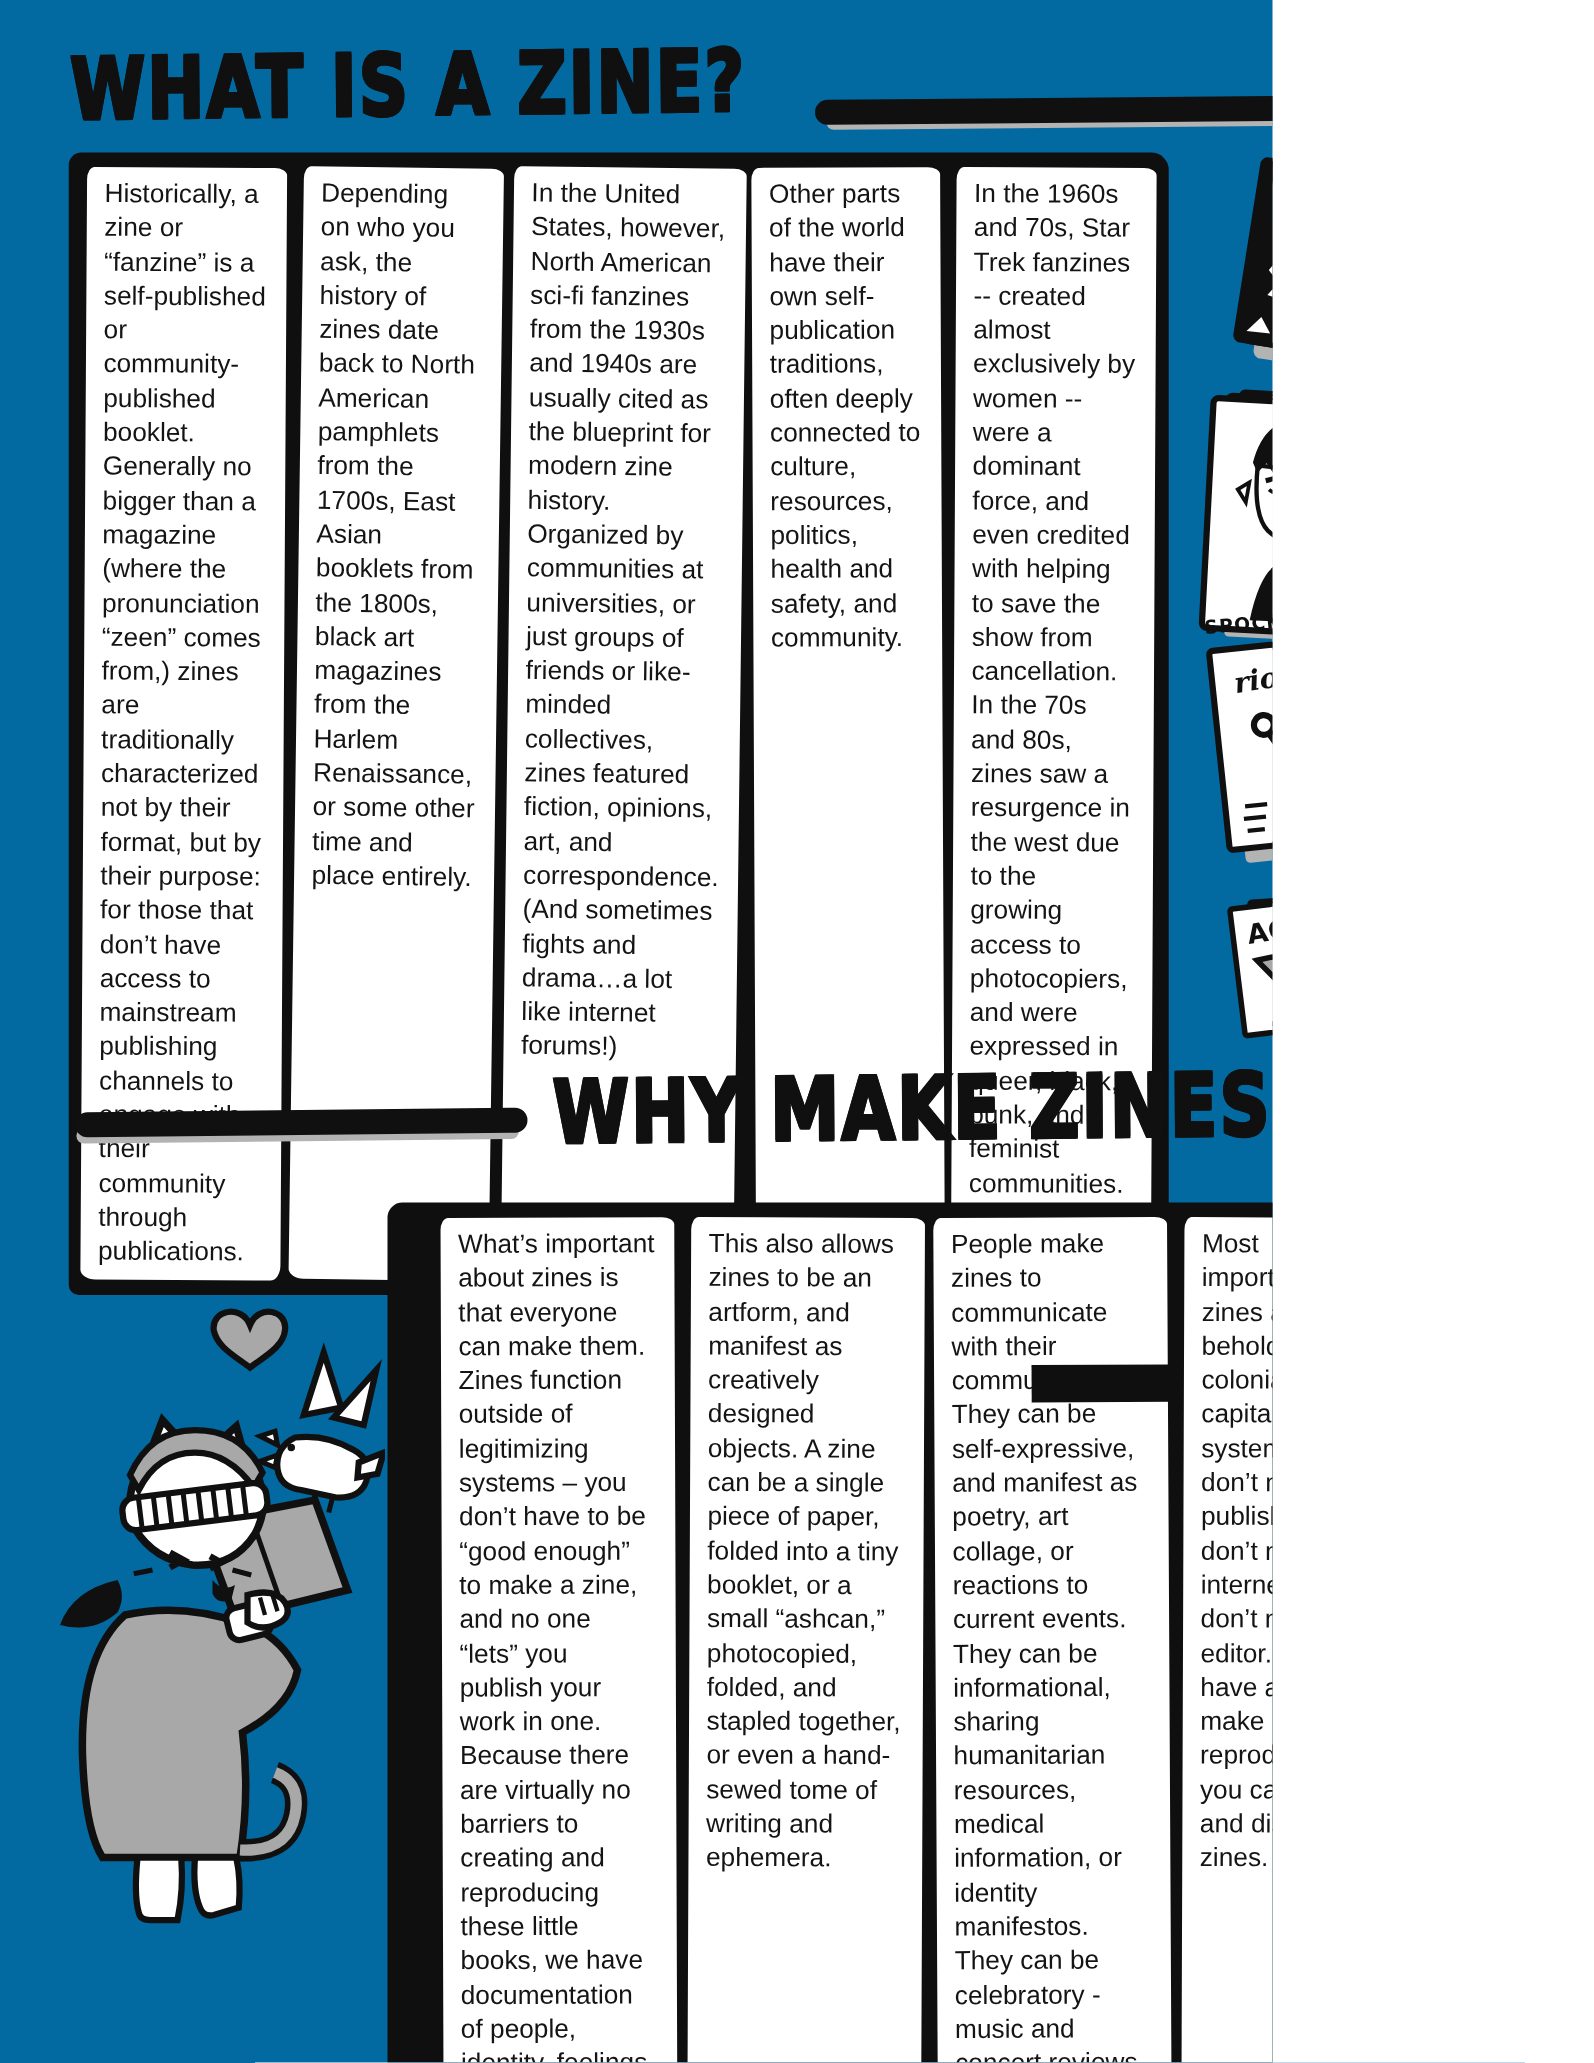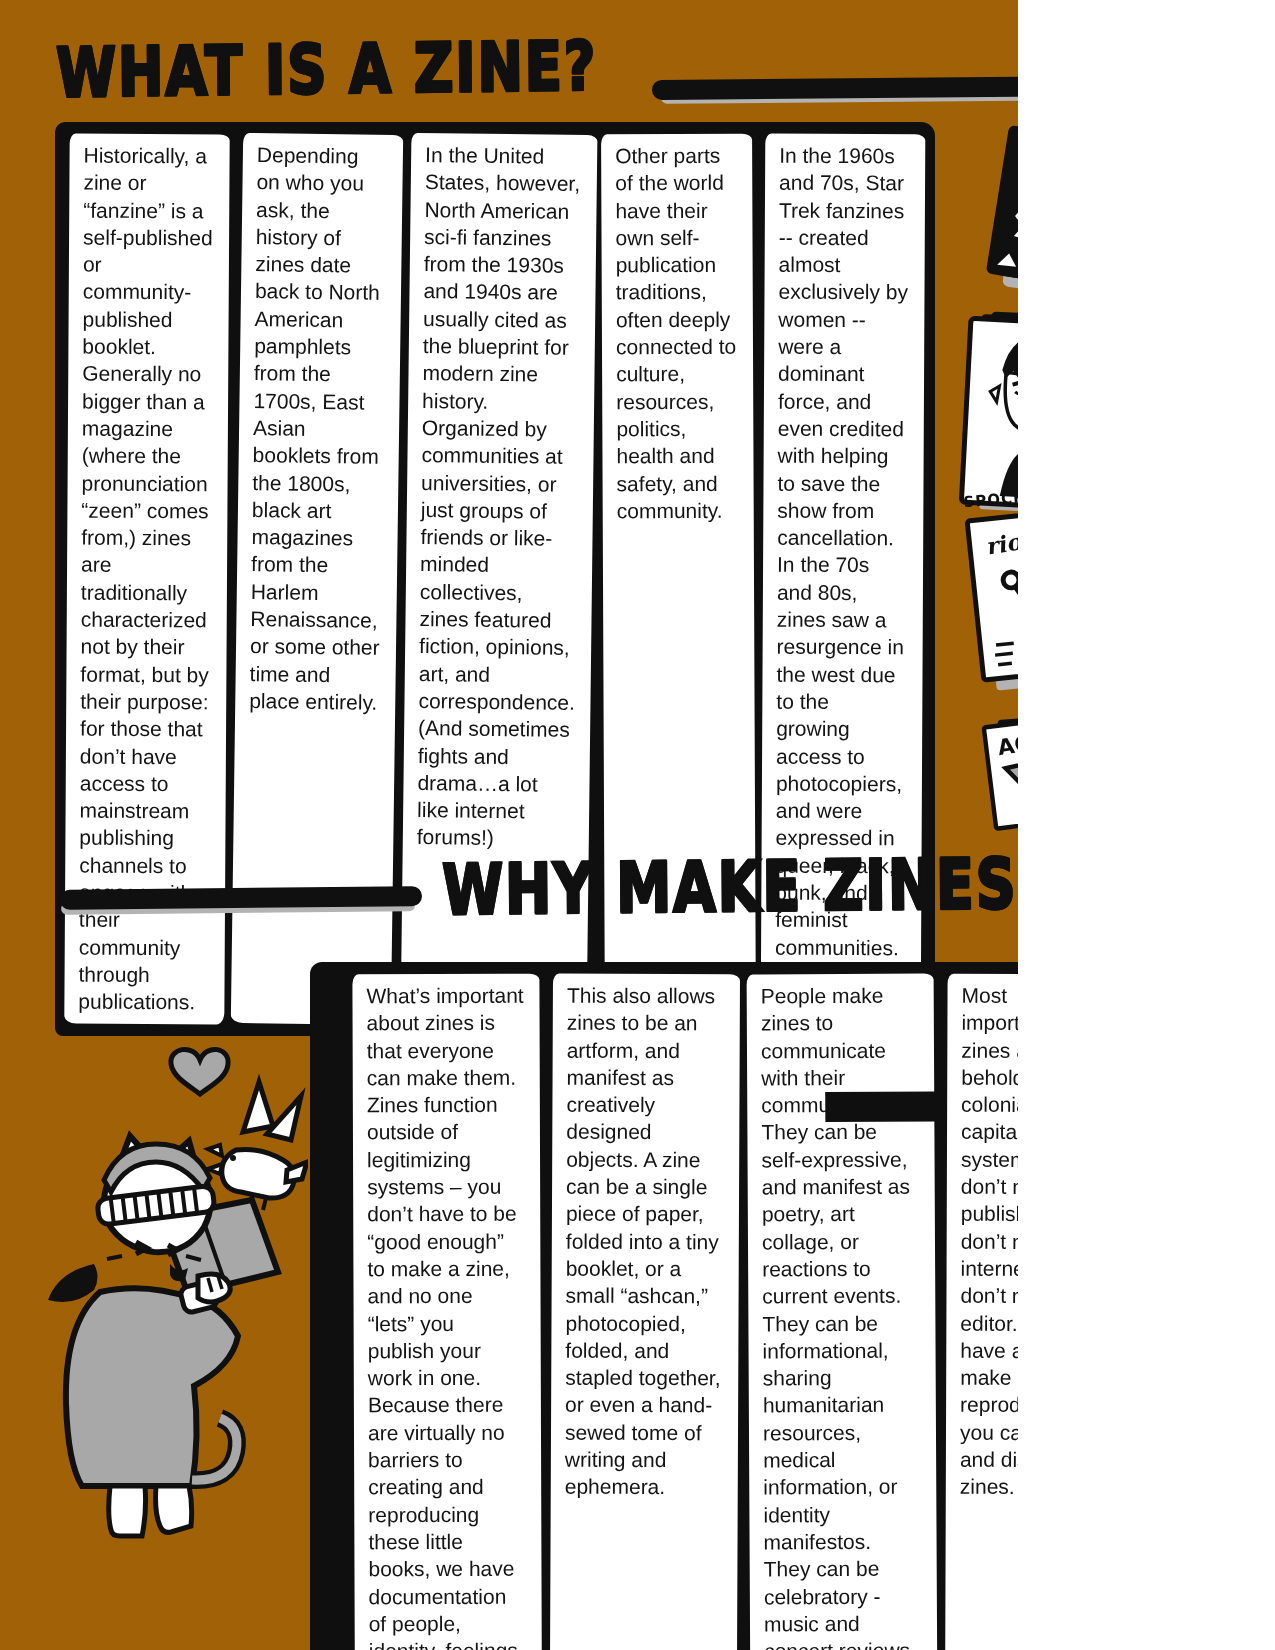--- a/index.html
+++ b/index.html
@@ -1,18 +1,18 @@
 <!DOCTYPE html>
 <html><head>
 <meta charset="utf-8">
 <style>
   html,body { margin:0; padding:0; background:#ffffff; }
   .page {
     position:relative; width:1018px; height:1650px; overflow:hidden;
-    background:#a16207; font-family:"Liberation Sans", sans-serif; color:#141414;
+    background:#0369a1; font-family:"Liberation Sans", sans-serif; color:#141414;
   }
   
   .marker {
     position:absolute; margin:0; white-space:nowrap;
     font-family:"DejaVu Sans", sans-serif; font-weight:900; color:#101010;
     letter-spacing:2px; transform-origin:left top;
     -webkit-text-stroke:2.5px #101010;
     text-shadow:1.2px 0 #101010,-1.2px 0 #101010,0 1.2px #101010,0 -1.2px #101010;
   }
   #what-title { left:56px; top:34px; font-size:52px; transform:scale(1.04,1.3) rotate(-0.6deg); }

